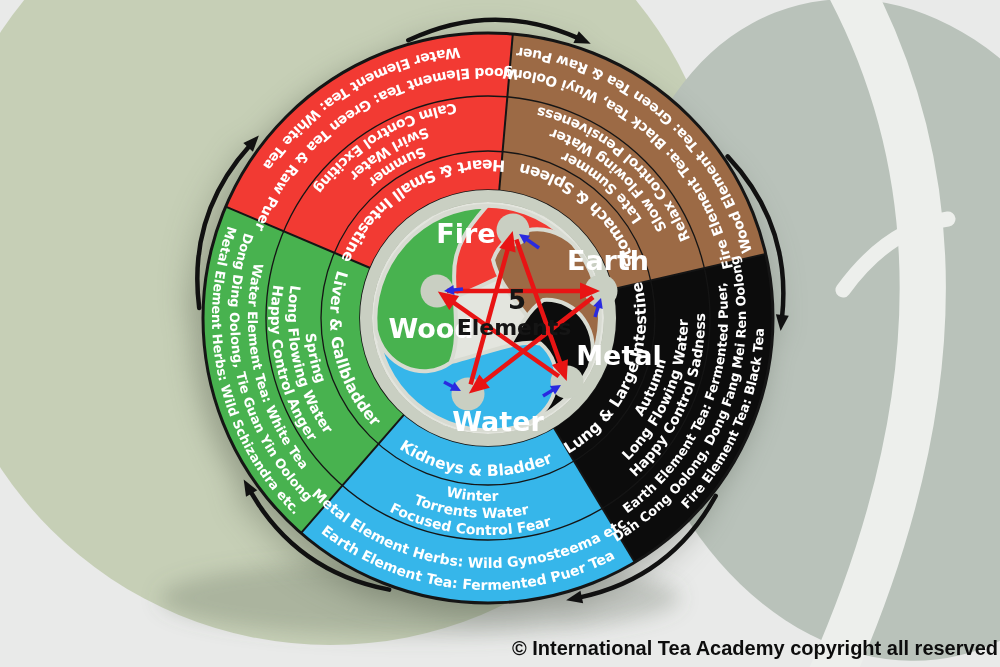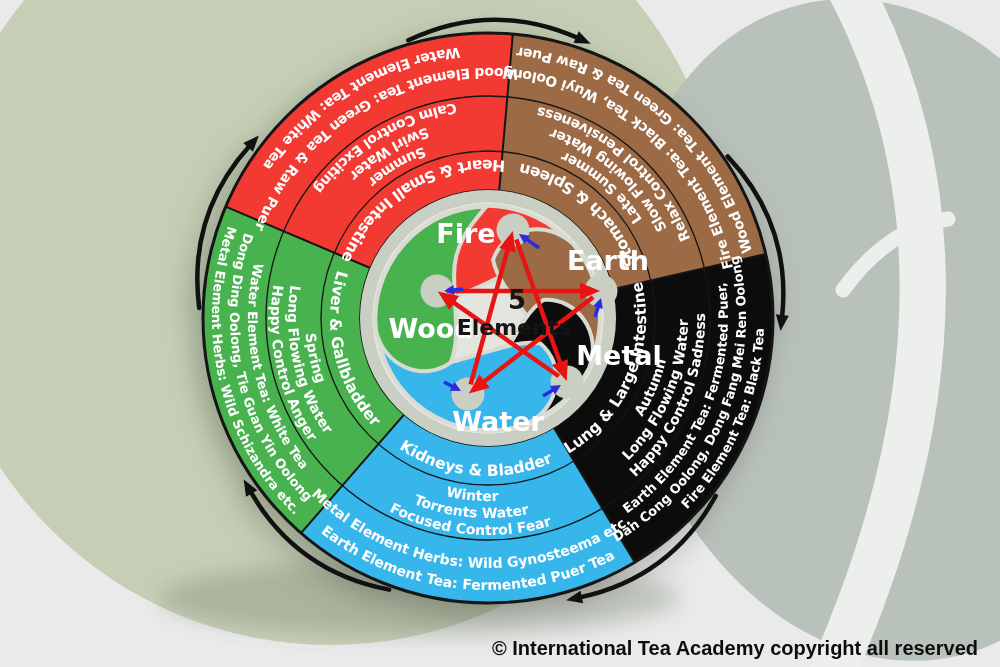--- a/index.html
+++ b/index.html
@@ -2,21 +2,21 @@
 <html><head>
 <meta charset="utf-8">
 <style>
   html,body{margin:0;padding:0;}
   body{width:1000px;height:667px;overflow:hidden;background:#e9eae9;
        font-family:"Liberation Sans",sans-serif;}
   .stage{position:relative;width:1000px;height:667px;}
   svg.bg{position:absolute;left:0;top:0;}
   svg.wheel{position:absolute;left:0;top:0;
             filter:drop-shadow(-8px 10px 14px rgba(60,70,55,.35));}
-  .copyright{position:absolute;right:22px;bottom:6px;text-align:center;
+  .copyright{position:absolute;right:2px;bottom:6px;text-align:center;
              font-weight:bold;font-size:20px;line-height:1.3;color:#0d0d0d;}
   .wheel text{font-family:"DejaVu Sans","Liberation Sans",sans-serif;}
 </style>
 </head>
 <body>
 
 <div class="stage">
 
   <svg class="bg" width="1000" height="667" viewBox="0 0 1000 667">
     <defs>

